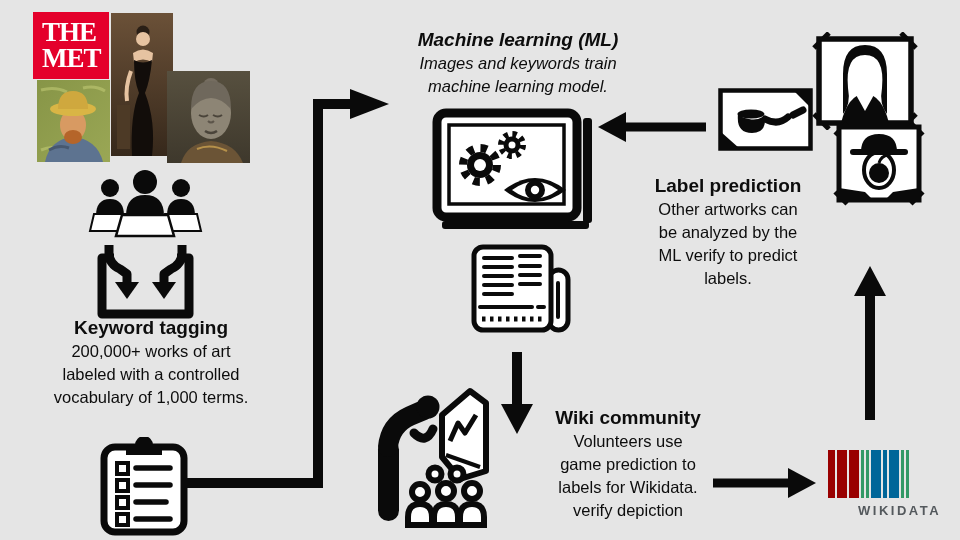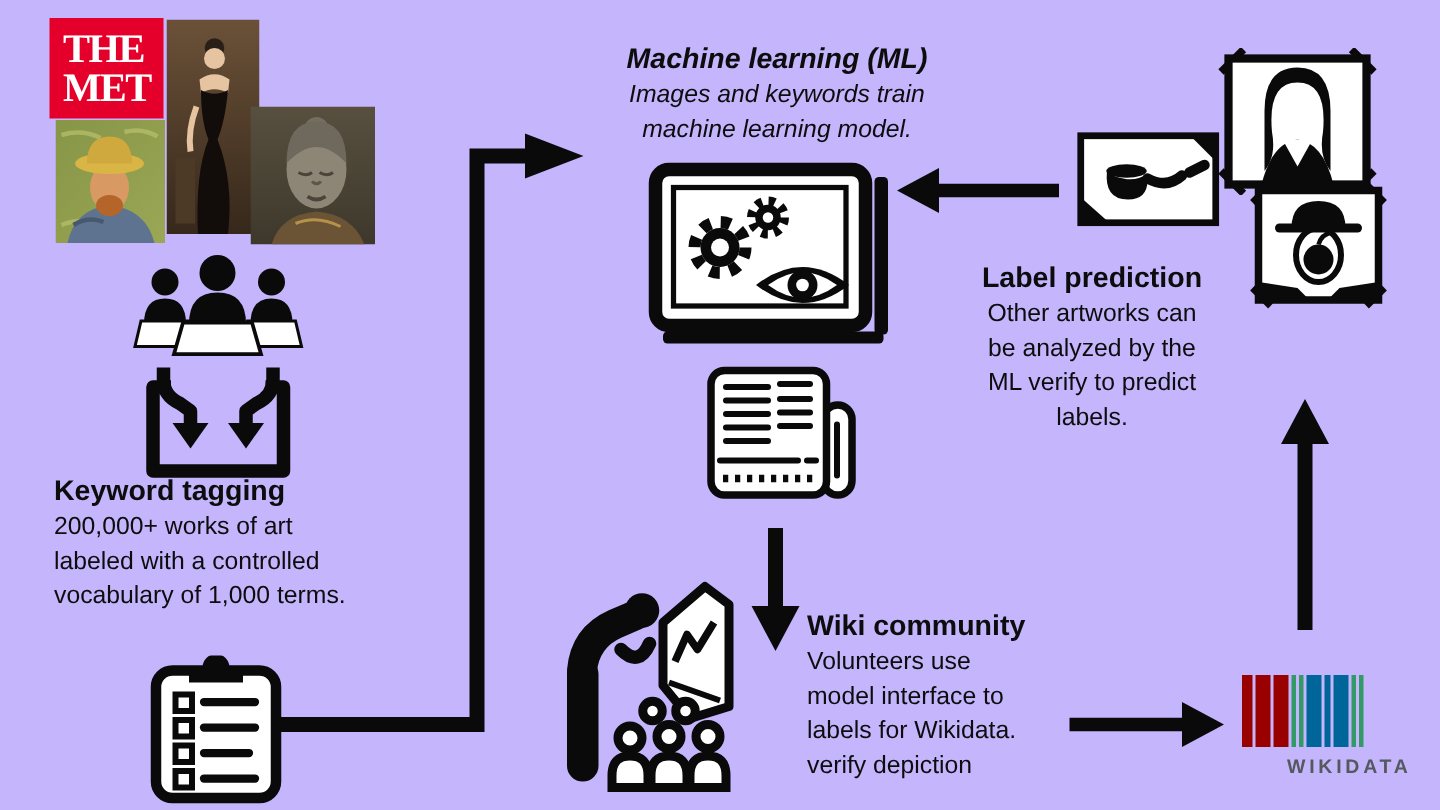--- a/index.html
+++ b/index.html
@@ -1,24 +1,24 @@
 <!DOCTYPE html>
 <html><head>
 <meta charset="utf-8">
 <style>
   html,body{margin:0;padding:0;}
   body{font-family:"Liberation Sans","DejaVu Sans",sans-serif;background:#f7f7f8;}
-  #canvas{position:relative;width:960px;height:540px;background:#c4b5fd;overflow:hidden;color:#0d0d0d;}
+  #canvas{position:relative;width:960px;height:540px;background:#e5e5e5;overflow:hidden;color:#0d0d0d;}
   .abs{position:absolute;}
   
   .met-logo{left:33px;top:12px;width:76px;height:67px;background:#e4002b;color:#fff;
     font-family:"Liberation Serif","DejaVu Serif",serif;font-weight:700;font-size:27px;
     line-height:26px;letter-spacing:-1px;padding:7px 0 0 9px;box-sizing:border-box;}
   
-  .tb{line-height:23px;font-size:16.5px;}
+  .tb{line-height:23px;font-size:16.5px;text-align:center;}
   .tb .t{font-weight:700;font-size:19px;line-height:24px;}
   .tb.center{text-align:center;}
   .tb.right{text-align:center;}
   .kw{left:36px;top:316px;width:230px;}
   .ml{left:398px;top:28px;width:240px;font-style:italic;}
   .lp{left:638px;top:174px;width:180px;}
   .wc{left:538px;top:406px;width:180px;}
   .en{left:658px;top:317px;width:185px;}
   
   .wikidata{left:822px;top:450px;width:92px;text-align:center;}
@@ -220,21 +220,21 @@
       <circle cx="102" cy="106" r="8"></circle>
       <path d="M38,140 v-8 q0,-13 12,-13 q12,0 12,13 v8 Z"></path>
       <path d="M64,140 v-8 q0,-13 12,-13 q12,0 12,13 v8 Z"></path>
       <path d="M90,140 v-8 q0,-13 12,-13 q12,0 12,13 v8 Z"></path>
     </g>
   </svg>
 
   <div class="abs tb wc">
     <div class="t">Wiki community</div>
     <div>Volunteers use</div>
-    <div>model interface to</div>
+    <div>game prediction to</div>
     <div>labels for Wikidata.</div>
     <div>verify depiction</div>
   </div>
 
   <svg class="abs" style="left:718px;top:88px" width="95" height="63" viewBox="0 0 95 63">
     <rect x="2.5" y="2.5" width="90" height="58" fill="#fff" stroke="#0a0a0a" stroke-width="4.5"></rect>
     <polygon points="3,60 21,60 3,44" fill="#0a0a0a"></polygon>
     <polygon points="92,3 92,19 76,3" fill="#0a0a0a"></polygon>
     <path d="M20,26 Q18,45 34,45 Q47,45 47,32 L47,28 Q39,33 31,31 Q24,30 20,26 Z" fill="#0a0a0a"></path>
     <ellipse cx="33" cy="26" rx="13.5" ry="4.5" fill="#0a0a0a"></ellipse>

